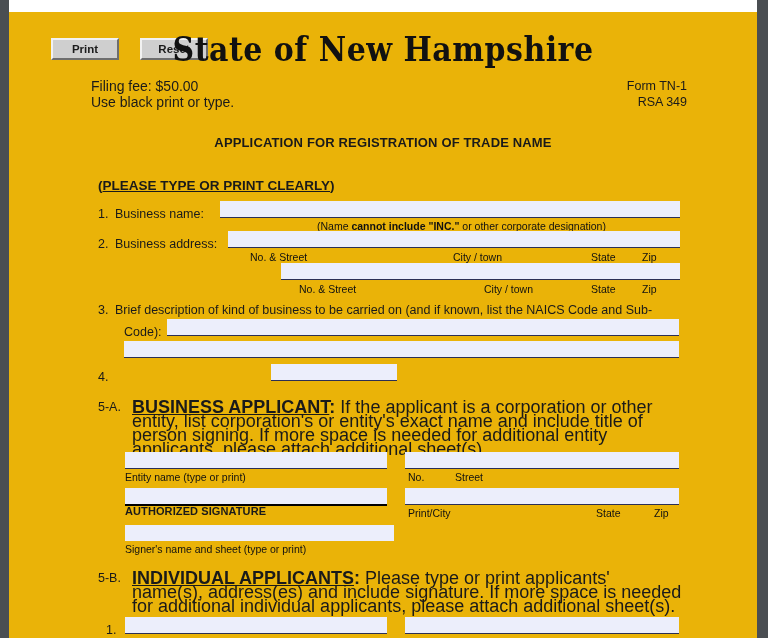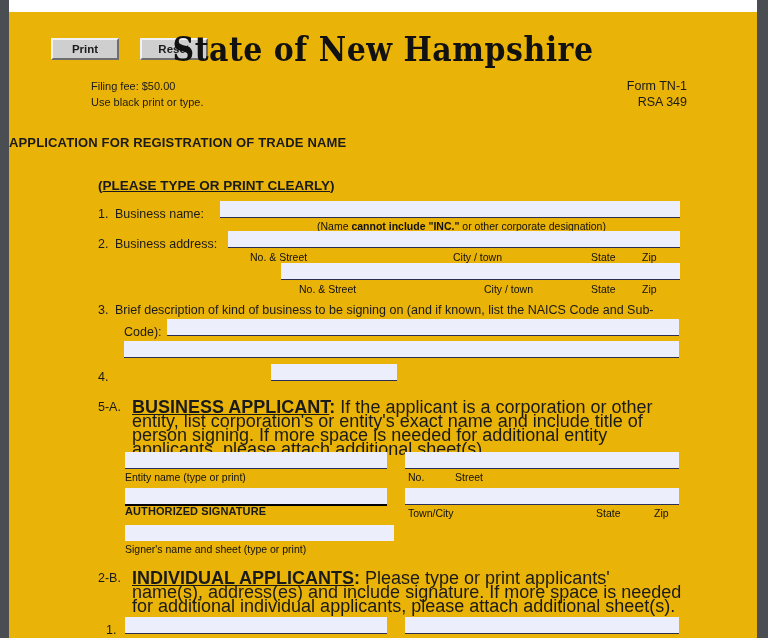--- a/index.html
+++ b/index.html
@@ -77,38 +77,39 @@
     letter-spacing: 0.5px;
     color: #111;
     transform: scaleY(1.12);
     transform-origin: top center;
   }
 
   .fee {
     position: absolute;
     left: 82px;
     top: 66px;
-    font-size: 11px;
+    font-size: 14px;
     line-height: 16px;
     white-space: pre-line;
   }
   .formno {
     position: absolute;
     right: 70px;
     top: 66px;
     font-size: 12.5px;
     line-height: 16px;
     text-align: right;
     white-space: pre-line;
   }
 
   .app-title {
     position: absolute;
     left: 0; right: 0;
     top: 123px;
+    text-align: center;
     font-size: 13px;
     font-weight: bold;
     letter-spacing: 0.15px;
   }
 
   .please {
     position: absolute;
     left: 89px;
     top: 166px;
     font-size: 13.5px;
@@ -197,21 +198,21 @@
   <div class="hint" style="left:582px; top:239px;">State</div>
   <div class="hint" style="left:633px; top:239px;">Zip</div>
 
   <input class="fld" style="left: 272px; top: 251px; width: 393px;" value="">
   <div class="hint" style="left:290px; top:271px;">No. &amp; Street</div>
   <div class="hint" style="left:475px; top:271px;">City / town</div>
   <div class="hint" style="left:582px; top:271px;">State</div>
   <div class="hint" style="left:633px; top:271px;">Zip</div>
 
   <div class="num" style="left:89px; top:291px;">3.</div>
-  <div class="lbl" style="position:absolute; left:106px; top:291px;">Brief description of kind of business to be signing on (and if known, list the NAICS Code and Sub-</div>
+  <div class="lbl" style="position:absolute; left:106px; top:291px;">Brief description of kind of business to be carried on (and if known, list the NAICS Code and Sub-</div>
   <div class="lbl" style="position:absolute; left:115px; top:313px;">Code):</div>
   <input class="fld" style="left: 158px; top: 307px; width: 506px;" value="">
   <input class="fld" style="left: 115px; top: 329px; width: 549px;" value="">
 
   <div class="num" style="left:89px; top:358px;">4.</div>
   <input class="fld" style="left: 262px; top: 352px; width: 120px;" value="">
 
   <div class="num" style="left:89px; top:388px;">5-A.</div>
   <div class="para" style="left:123px; top:388px; width:552px;"><b><u>BUSINESS APPLICANT</u></b><b>:</b><span>  If the applicant is a corporation or other entity, list corporation's or entity's exact name and include title of person signing.  If more space is needed for additional entity applicants, please attach additional sheet(s).</span></div>
 
@@ -219,28 +220,28 @@
   <div class="hint" style="left:116px; top:459px;">Entity name (type or print)</div>
 
   <input class="fld" style="left: 396px; top: 440px; width: 268px;" value="">
   <div class="hint" style="left:399px; top:459px;">No.</div>
   <div class="hint" style="left:446px; top:459px;">Street</div>
 
   <input class="fld thick" style="left: 116px; top: 476px; width: 256px;" value="">
   <div class="sig-caption" style="left:116px; top:493px;">AUTHORIZED SIGNATURE</div>
 
   <input class="fld" style="left: 396px; top: 476px; width: 268px;" value="">
-  <div class="hint" style="left:399px; top:495px;">Town/City</div>
+  <div class="hint" style="left:399px; top:495px;">Print/City</div>
   <div class="hint" style="left:587px; top:495px;">State</div>
   <div class="hint" style="left:645px; top:495px;">Zip</div>
 
   <input class="fld noline" style="left: 116px; top: 513px; width: 263px;" value="">
   <div class="hint" style="left:116px; top:531px;">Signer's name and sheet (type or print)</div>
 
-  <div class="num" style="left:89px; top:559px;">2-B.</div>
+  <div class="num" style="left:89px; top:559px;">5-B.</div>
   <div class="para" style="left:123px; top:559px; width:552px;"><b><u>INDIVIDUAL APPLICANTS</u></b><b>:</b><span>  Please type or print applicants' name(s), address(es) and include signature.  If more space is needed for additional individual applicants, please attach additional sheet(s).</span></div>
 
   <div class="num" style="left:97px; top:611px;">1.</div>
   <input class="fld" style="left: 116px; top: 605px; width: 256px;" value="">
   <div class="hint" style="left:116px; top:624px;">Type or print name</div>
 
   <input class="fld" style="left: 396px; top: 605px; width: 268px;" value="">
   <div class="hint" style="left:399px; top:624px;">No.</div>
   <div class="hint" style="left:446px; top:624px;">Street</div>
 

